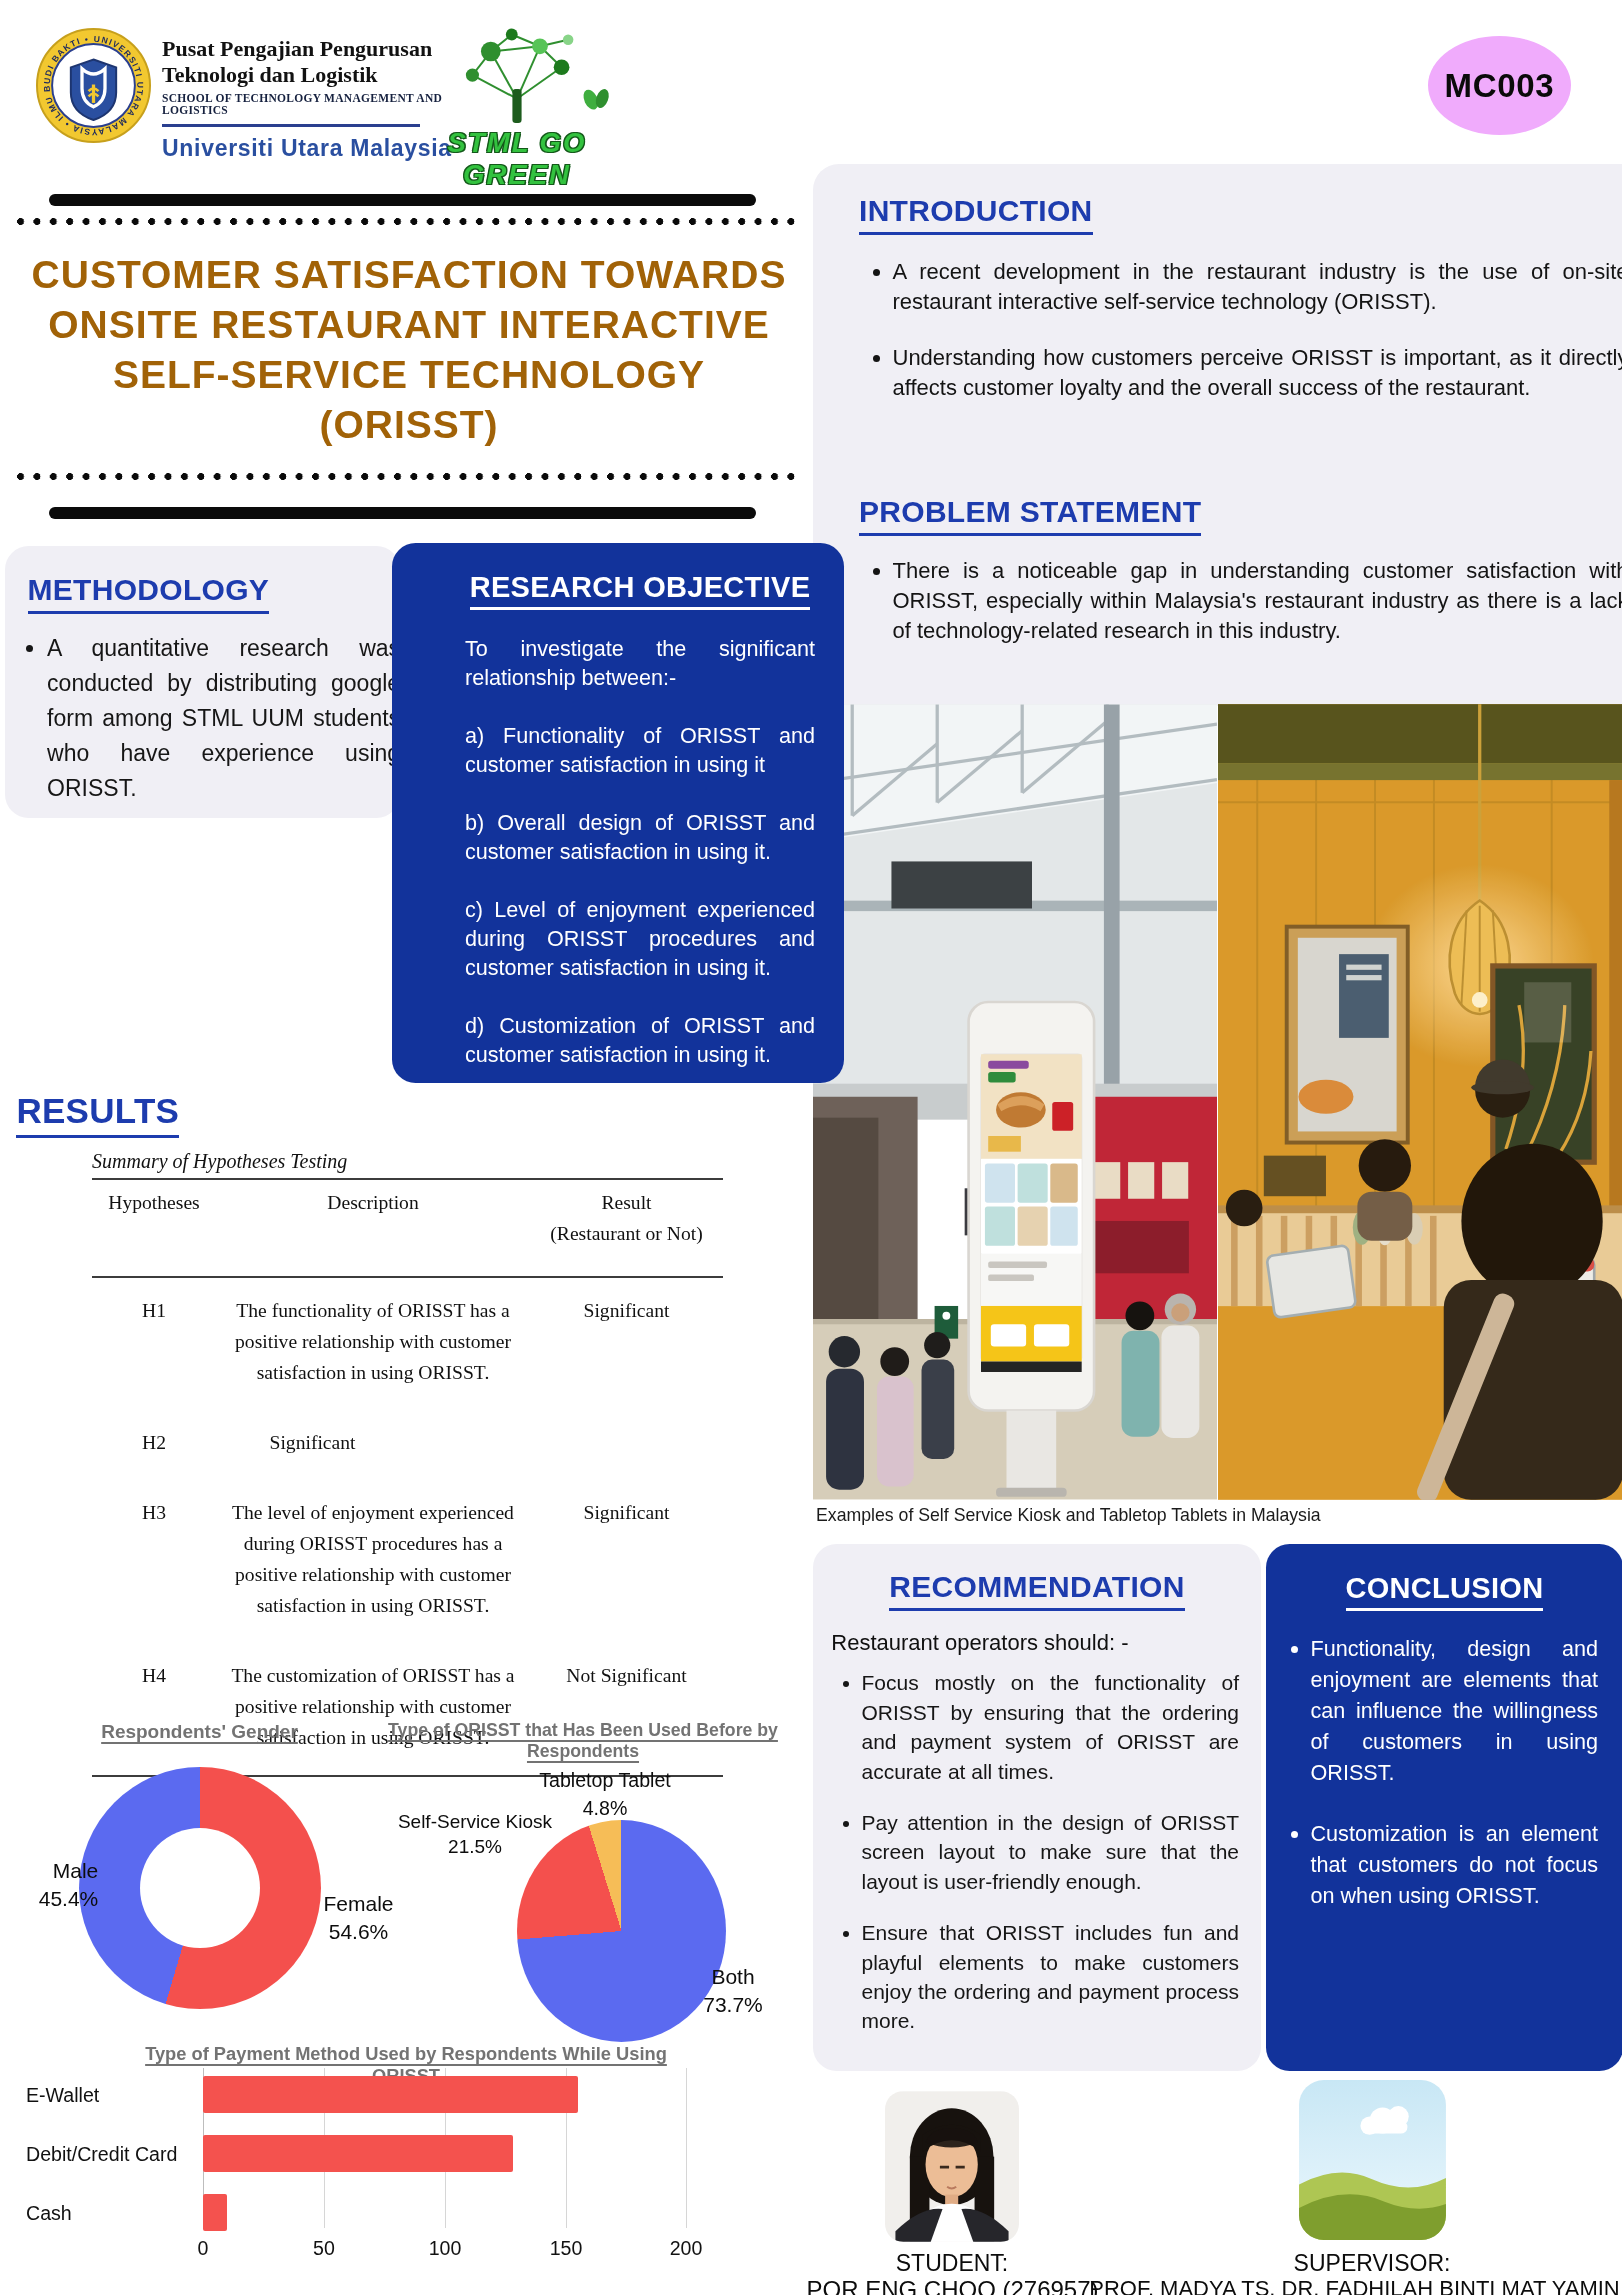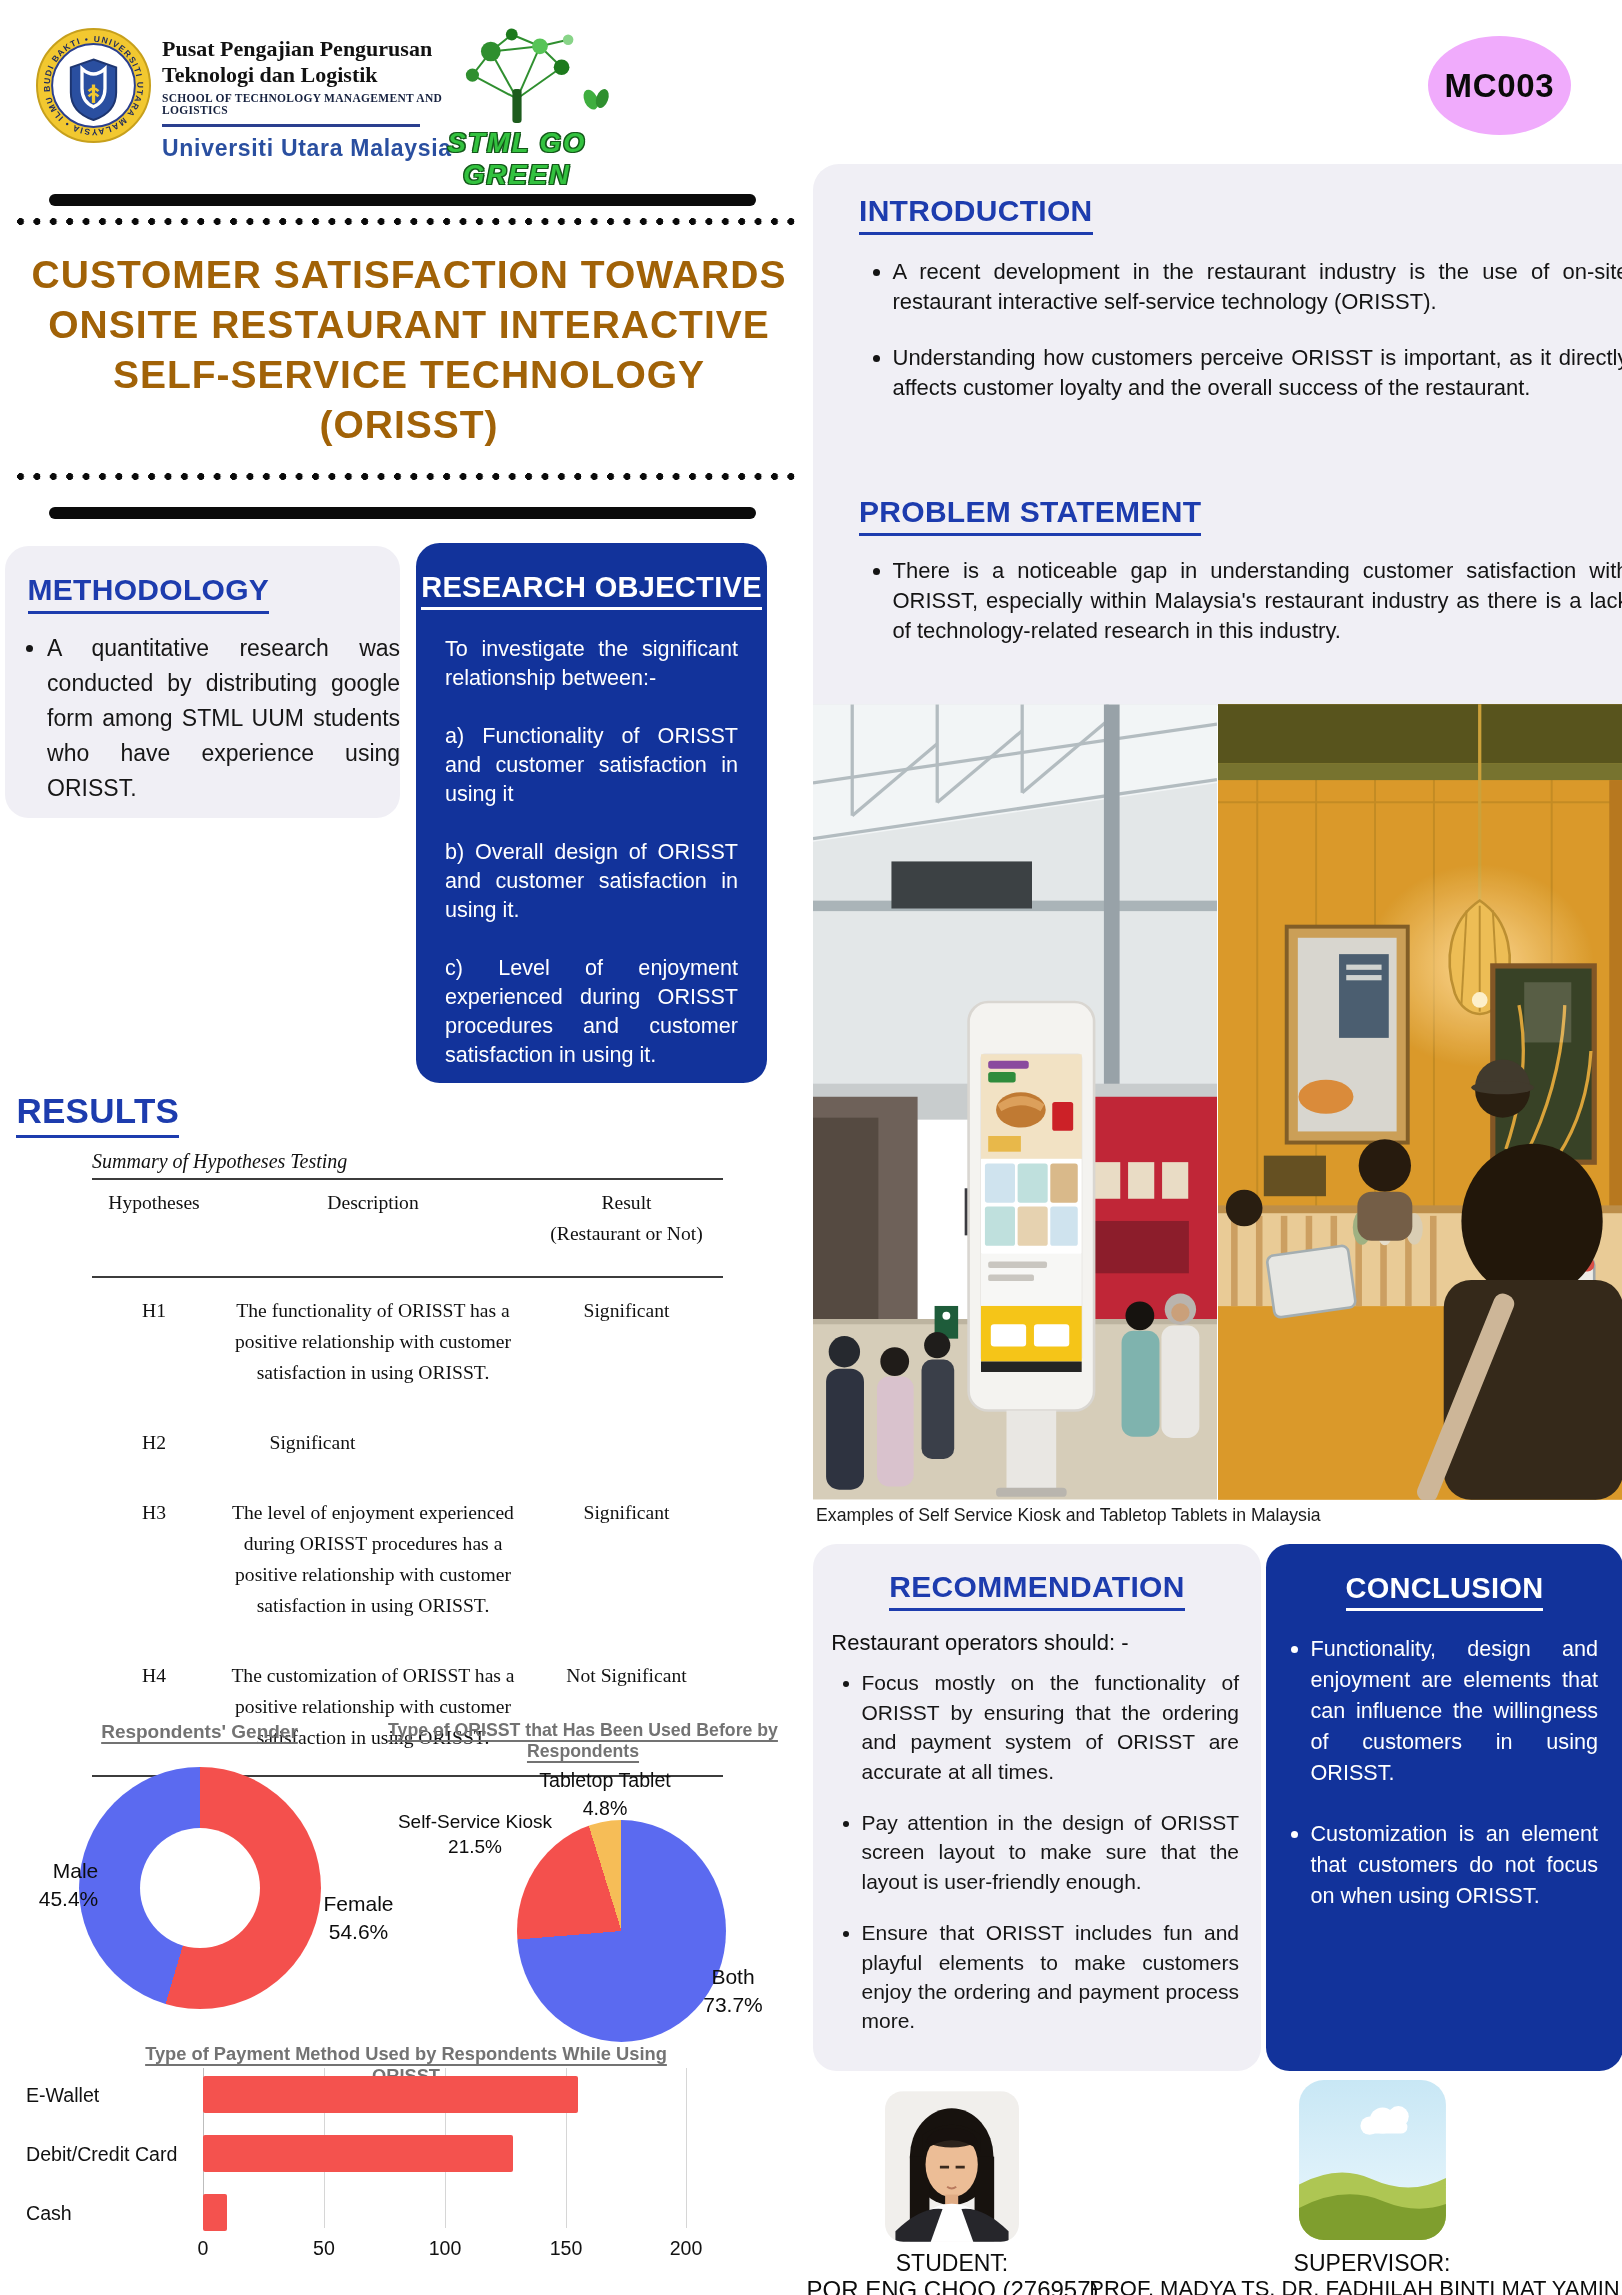--- a/index.html
+++ b/index.html
@@ -300,21 +300,21 @@
   <div class="abs" style="left:816px;top:1505px;width:720px;font-size:17.7px;color:#1b1b1b;">Examples of Self Service Kiosk and Tabletop Tablets in Malaysia</div>
 
   <div class="abs panel" style="left:5.2px;top:546px;width:395px;height:272px;border-radius:23.6px;"></div>
   <div class="abs" style="left:27.5px;top:573px;">
     <span class="sec-head">METHODOLOGY</span>
   </div>
   <ul class="abs blist" style="left:19.6px;top:631px;width:353px;font-size:23px;line-height:35px;">
     <li>A quantitative research was conducted by distributing google form among STML UUM students who have experience using ORISST.</li>
   </ul>
 
-  <div class="abs bluebox" style="left:416px;top:543px;width:351px;height:540px;">
+  <div class="abs bluebox" style="left:392px;top:543px;width:408px;height:540px;padding-left:44px;">
     <div style="text-align:center;margin-top:27.5px;">
       <span class="sec-head white" style="font-size:29px;">RESEARCH OBJECTIVE</span>
     </div>
     <div style="margin:23.6px 29px 0 29px;color:#ffffff;font-size:21.6px;line-height:29px;text-align:justify;">
       <div>To investigate the significant relationship between:-</div>
       <div style="margin-top:29px;">a) Functionality of ORISST and customer satisfaction in using it</div>
       <div style="margin-top:29px;">b) Overall design of ORISST and customer satisfaction in using it.</div>
       <div style="margin-top:29px;">c) Level of enjoyment experienced during ORISST procedures and customer satisfaction in using it.</div>
       <div style="margin-top:29px;">d) Customization of ORISST and customer satisfaction in using it.</div>
     </div>

